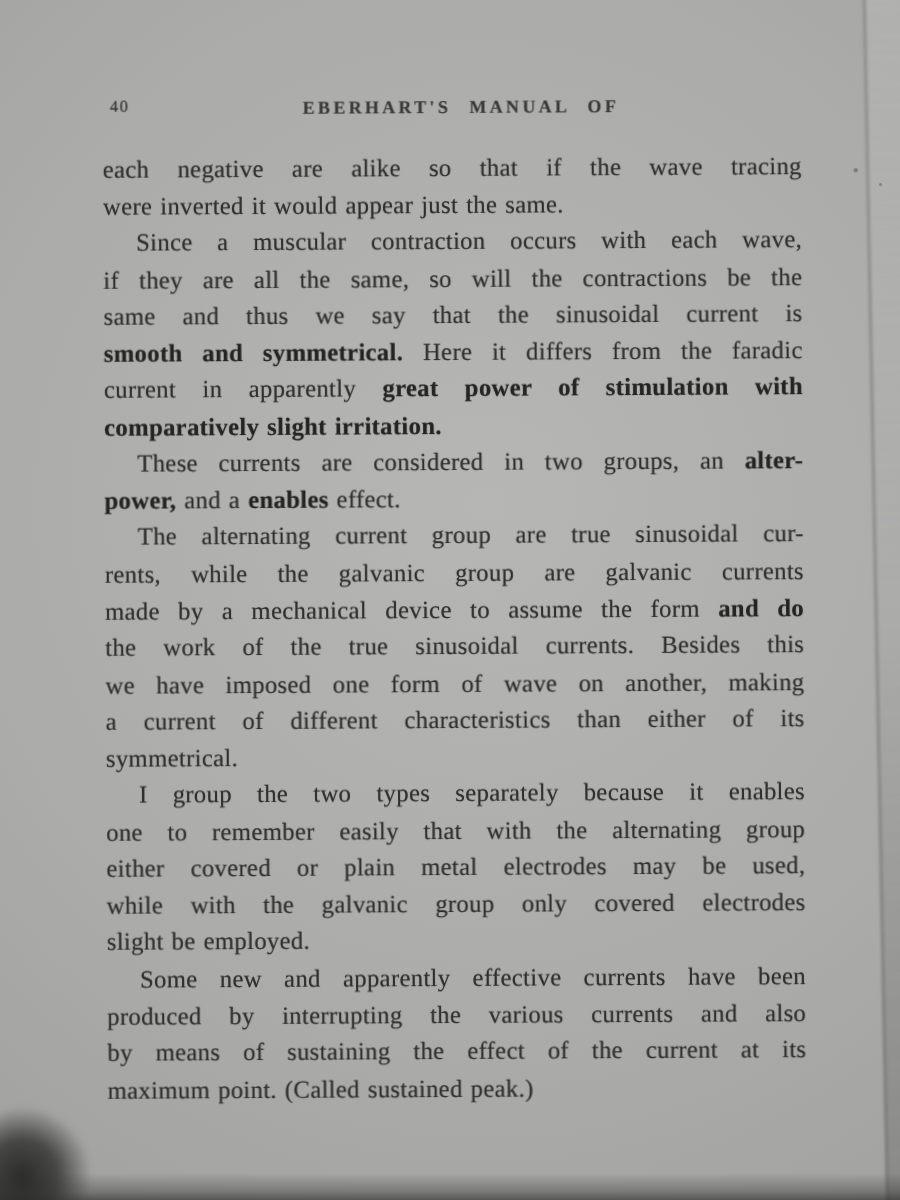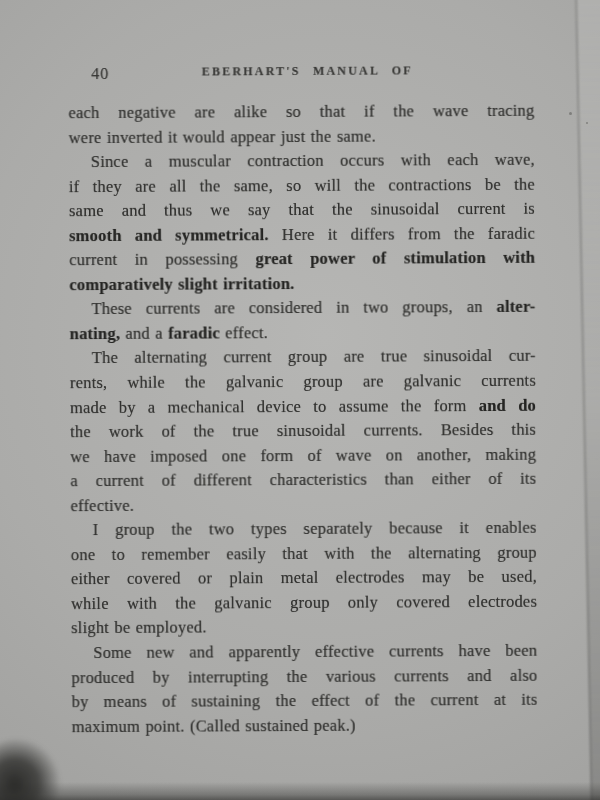--- a/index.html
+++ b/index.html
@@ -39,22 +39,22 @@
       rgba(34,34,32,0.92) 0%, rgba(44,44,42,0.78) 36%, rgba(60,60,58,0) 70%);
     filter:blur(2px);
   }
   
   .content{
     position:absolute;left:0;top:0;width:600px;height:800px;
     transform:rotate(-0.3deg);
     filter:blur(0.3px);
   }
   .pagenum{
-    position:absolute;left:93px;top:64px;
-    font-size:16px;letter-spacing:1px;color:#343432;
+    position:absolute;left:75px;top:64px;
+    font-size:11px;letter-spacing:1px;color:#343432;
     text-shadow:0 0 0.6px rgba(52,52,50,0.5);
   }
   .running{
     position:absolute;left:0;top:64px;width:618px;text-align:center;
     font-size:12px;font-weight:700;letter-spacing:2.2px;word-spacing:7px;
     color:#3a3a38;text-shadow:0 0 0.6px rgba(58,58,56,0.5);
   }
   .body{
     position:absolute;left:70px;top:100px;width:466px;
   }
@@ -84,35 +84,35 @@
     <div class="body" id="body-text">
         <div class="para">
           <div class="line"><span class="seg">each negative are alike so that if the wave tracing</span></div>
           <div class="line last"><span class="seg">were inverted it would appear just the same.</span></div>
         </div>
         <div class="para">
           <div class="line indent"><span class="seg">Since a muscular contraction occurs with each wave,</span></div>
           <div class="line"><span class="seg">if they are all the same, so will the contractions be the</span></div>
           <div class="line"><span class="seg">same and thus we say that the sinusoidal current is</span></div>
           <div class="line"><span class="seg bold">smooth and symmetrical.</span><span class="seg"> Here it differs from the faradic</span></div>
-          <div class="line"><span class="seg">current in possessing </span><span class="seg bold">great power of stimulation with</span></div>
+          <div class="line"><span class="seg">current in apparently </span><span class="seg bold">great power of stimulation with</span></div>
           <div class="line last"><span class="seg bold">comparatively slight irritation.</span></div>
         </div>
         <div class="para">
           <div class="line indent"><span class="seg">These currents are considered in two groups, an </span><span class="seg bold">alter-</span></div>
-          <div class="line last"><span class="seg bold">nating,</span><span class="seg"> and a </span><span class="seg bold">faradic</span><span class="seg"> effect.</span></div>
+          <div class="line last"><span class="seg bold">power,</span><span class="seg"> and a </span><span class="seg bold">enables</span><span class="seg"> effect.</span></div>
         </div>
         <div class="para">
           <div class="line indent"><span class="seg">The alternating current group are true sinusoidal cur-</span></div>
           <div class="line"><span class="seg">rents, while the galvanic group are galvanic currents</span></div>
           <div class="line"><span class="seg">made by a mechanical device to assume the form </span><span class="seg bold">and do</span></div>
           <div class="line"><span class="seg">the work of the true sinusoidal currents. Besides this</span></div>
           <div class="line"><span class="seg">we have imposed one form of wave on another, making</span></div>
           <div class="line"><span class="seg">a current of different characteristics than either of its</span></div>
-          <div class="line last"><span class="seg">effective.</span></div>
+          <div class="line last"><span class="seg">symmetrical.</span></div>
         </div>
         <div class="para">
           <div class="line indent"><span class="seg">I group the two types separately because it enables</span></div>
           <div class="line"><span class="seg">one to remember easily that with the alternating group</span></div>
           <div class="line"><span class="seg">either covered or plain metal electrodes may be used,</span></div>
           <div class="line"><span class="seg">while with the galvanic group only covered electrodes</span></div>
           <div class="line last"><span class="seg">slight be employed.</span></div>
         </div>
         <div class="para">
           <div class="line indent"><span class="seg">Some new and apparently effective currents have been</span></div>

